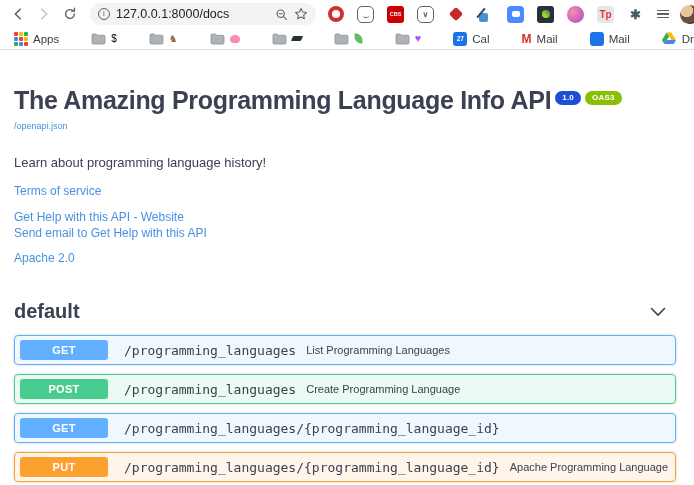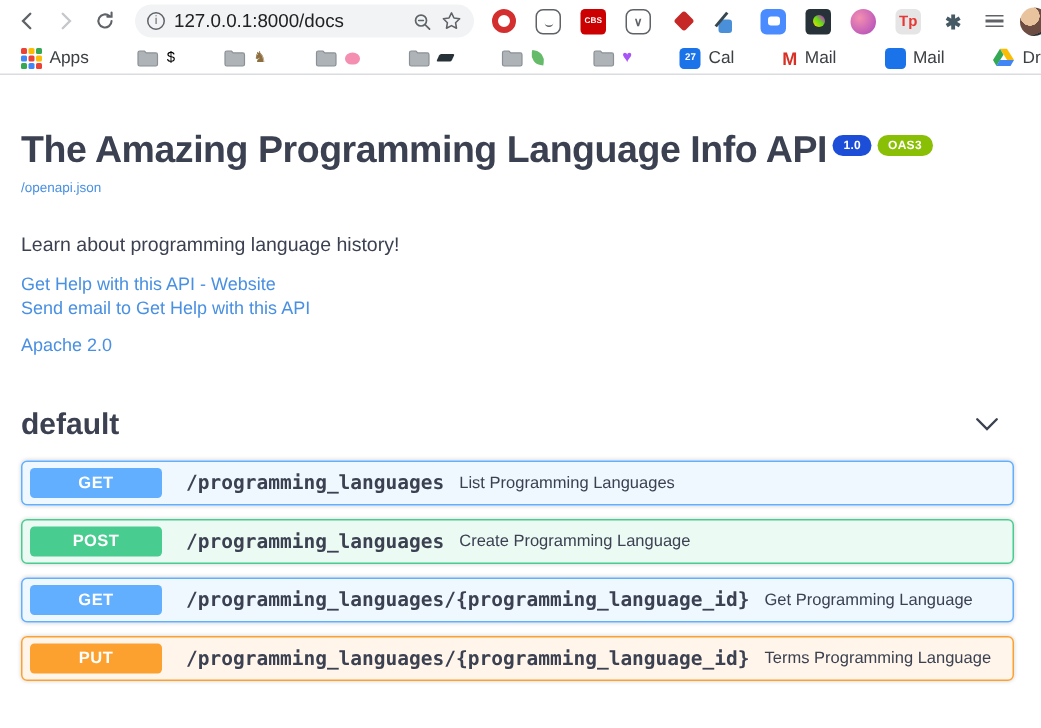--- a/index.html
+++ b/index.html
@@ -84,21 +84,21 @@
 
   .section-header { margin-top:35px; display:flex; align-items:center; justify-content:space-between;
     padding:0 2px 12px 0; }
   .section-title { font-size:20px; font-weight:700; color:#3b4151; }
   .chevron { flex:none; margin-right:8px; }
 
   .opblock { height:30px; display:flex; align-items:center; border-radius:4px; margin-bottom:9px;
     border:1px solid; box-shadow:0 0 3px rgba(0,0,0,.19); padding:0 10px 0 5px; }
   .method-badge { width:88px; height:20px; border-radius:3px; color:#fff; font-size:11px; font-weight:700;
     display:flex; align-items:center; justify-content:center; flex:none; letter-spacing:0.3px; }
-  .op-path { font-family:"DejaVu Sans Mono","Liberation Mono",monospace; font-weight:700; font-size:13px;
+  .op-path { font-family:"DejaVu Sans Mono","Liberation Mono",monospace; font-weight:400; font-size:13px;
     color:#3b4151; margin-left:16px; white-space:nowrap; }
   .op-summary { font-size:11px; color:#3b4151; margin-left:10px; white-space:nowrap; }
 </style>
 </head>
 <body>
 
 <div class="toolbar">
   <div class="nav-btn">
     <svg width="14" height="14" viewBox="0 0 16 16">
         <path d="M10.5 2.5 5 8l5.5 5.5" stroke="#5f6368" stroke-width="1.8" fill="none" stroke-linecap="round"></path>
@@ -254,20 +254,21 @@
     </span>
   </div>
 
 <div class="content">
   <div class="info">
     <div>
       <span class="api-title">The Amazing Programming Language Info API</span><span class="badge badge-version">1.0</span><span class="badge badge-oas">OAS3</span>
     </div>
     <a class="spec-link" href="#">/openapi.json</a>
     <div class="api-desc">Learn about programming language history!</div>
+    <a class="api-link lnk-terms" href="#">Terms of service</a>
     <a class="api-link lnk-help" href="#">Get Help with this API - Website</a>
     <a class="api-link lnk-email" href="#">Send email to Get Help with this API</a>
     <a class="api-link lnk-license" href="#">Apache 2.0</a>
   </div>
 
   <div class="section-header">
     <span class="section-title">default</span>
     <span class="chevron">
       <svg width="16" height="10" viewBox="0 0 16 10">
           <path d="M1.5 1.5 8 8l6.5-6.5" stroke="#3b4151" stroke-width="1.6" fill="none" stroke-linecap="round"></path>
@@ -282,21 +283,20 @@
     <span class="op-summary">List Programming Languages</span>
   </div>
       <div class="opblock" style="border-color: rgb(73, 204, 144); background: rgba(73, 204, 144, 0.1);">
     <span class="method-badge" style="background: rgb(73, 204, 144);">POST</span>
     <span class="op-path">/programming_languages</span>
     <span class="op-summary">Create Programming Language</span>
   </div>
       <div class="opblock" style="border-color: rgb(97, 175, 254); background: rgba(97, 175, 254, 0.1);">
     <span class="method-badge" style="background: rgb(97, 175, 254);">GET</span>
     <span class="op-path">/programming_languages/{programming_language_id}</span>
-    <span class="op-summary">Get Programming Language</span>
   </div>
       <div class="opblock" style="border-color: rgb(252, 161, 48); background: rgba(252, 161, 48, 0.1);">
     <span class="method-badge" style="background: rgb(252, 161, 48);">PUT</span>
     <span class="op-path">/programming_languages/{programming_language_id}</span>
-    <span class="op-summary">Terms Programming Language</span>
+    <span class="op-summary">Apache Programming Language</span>
   </div>
     </div>
 </div>
 
 </body></html>

